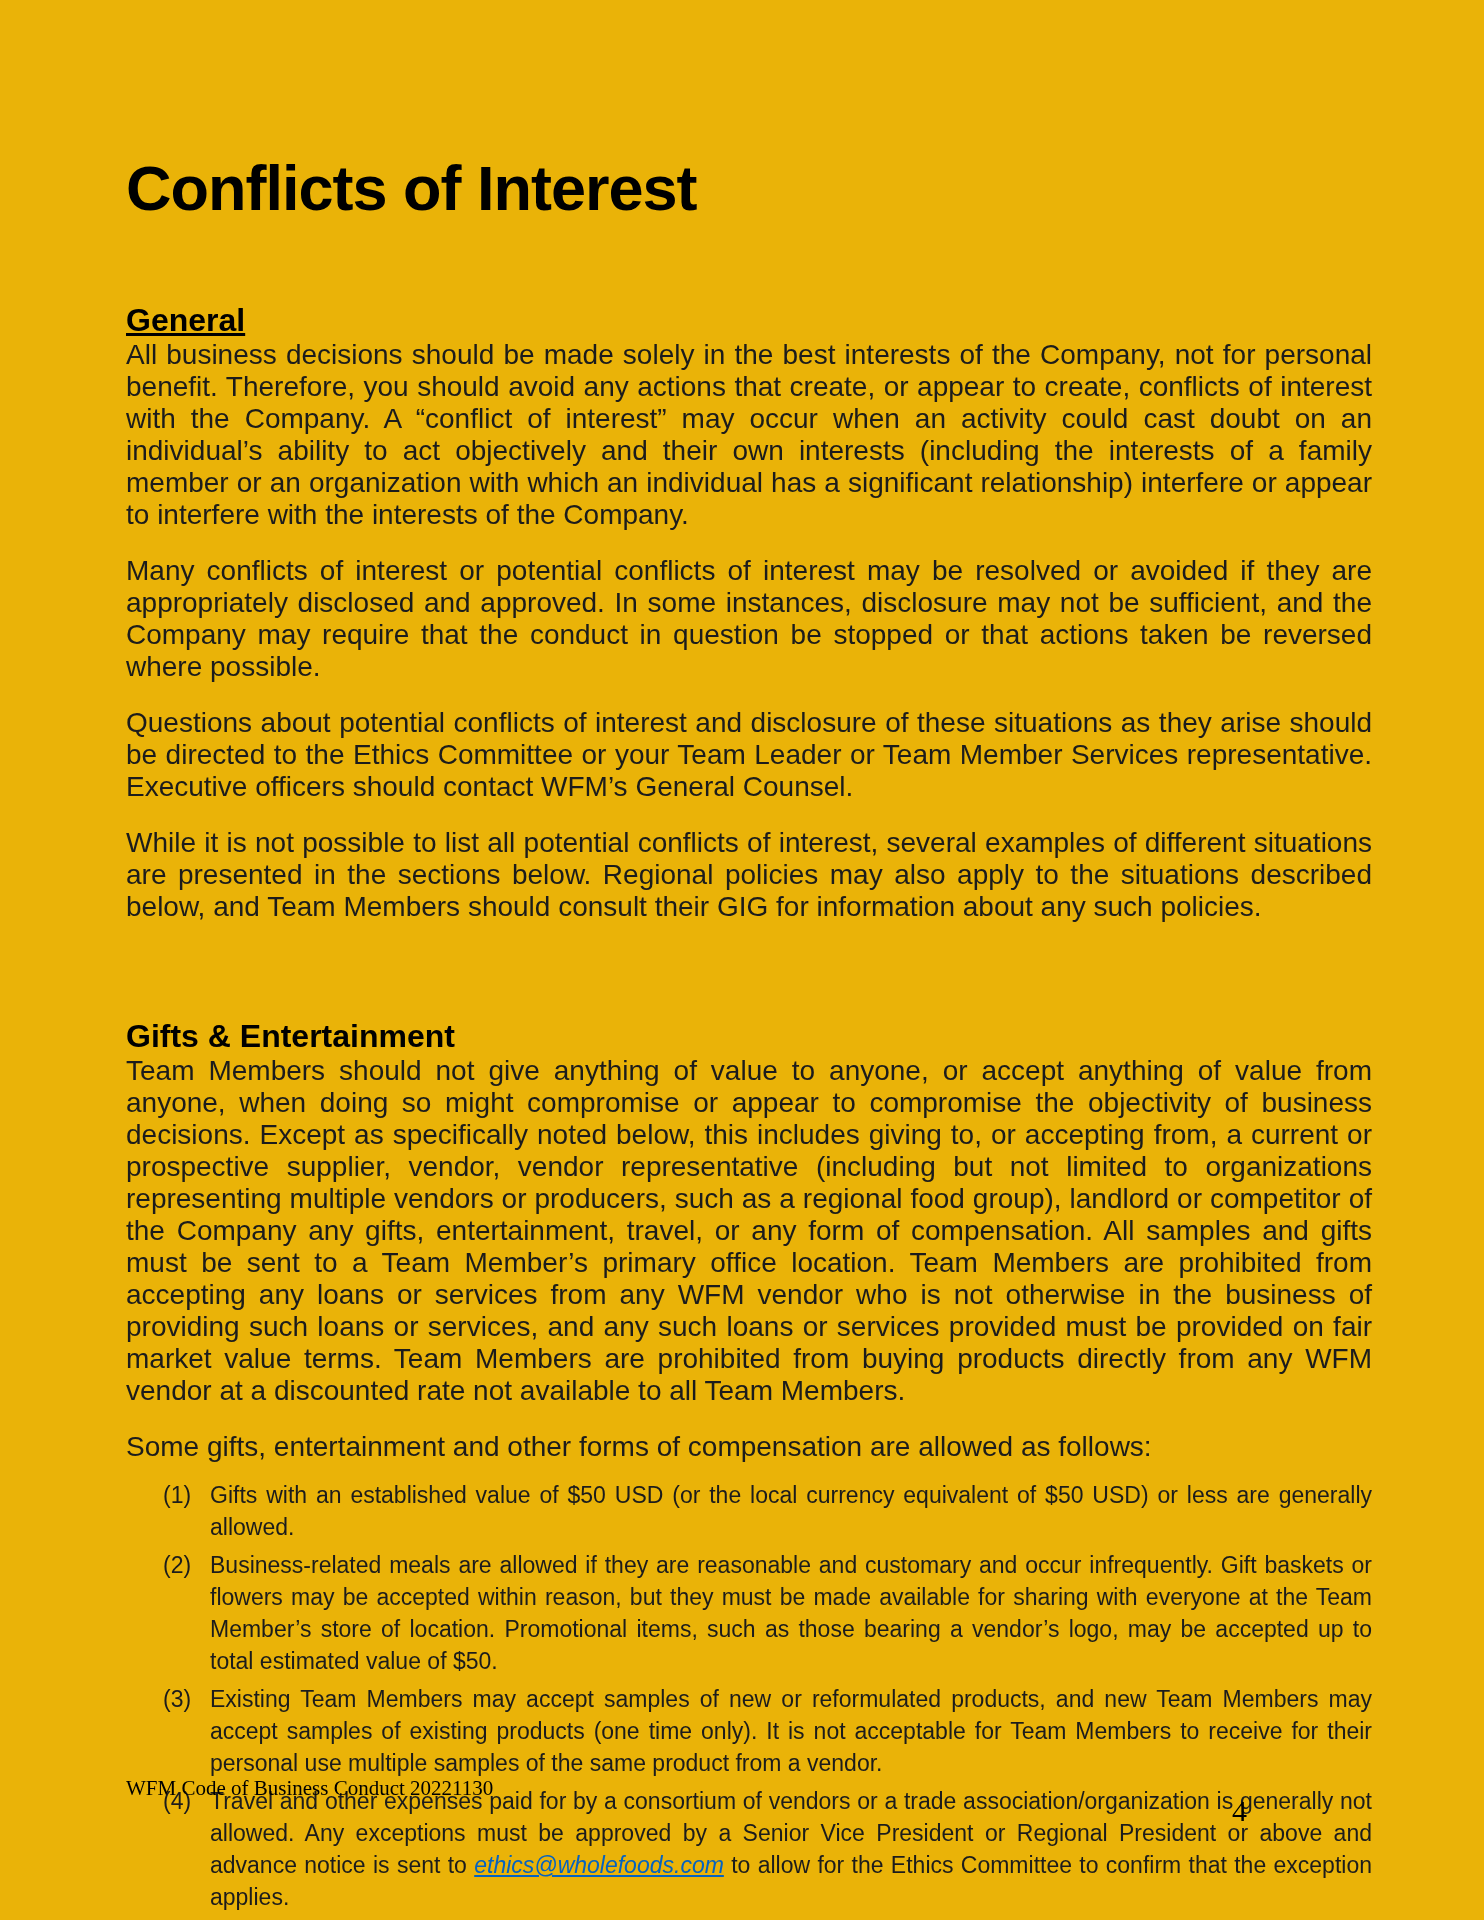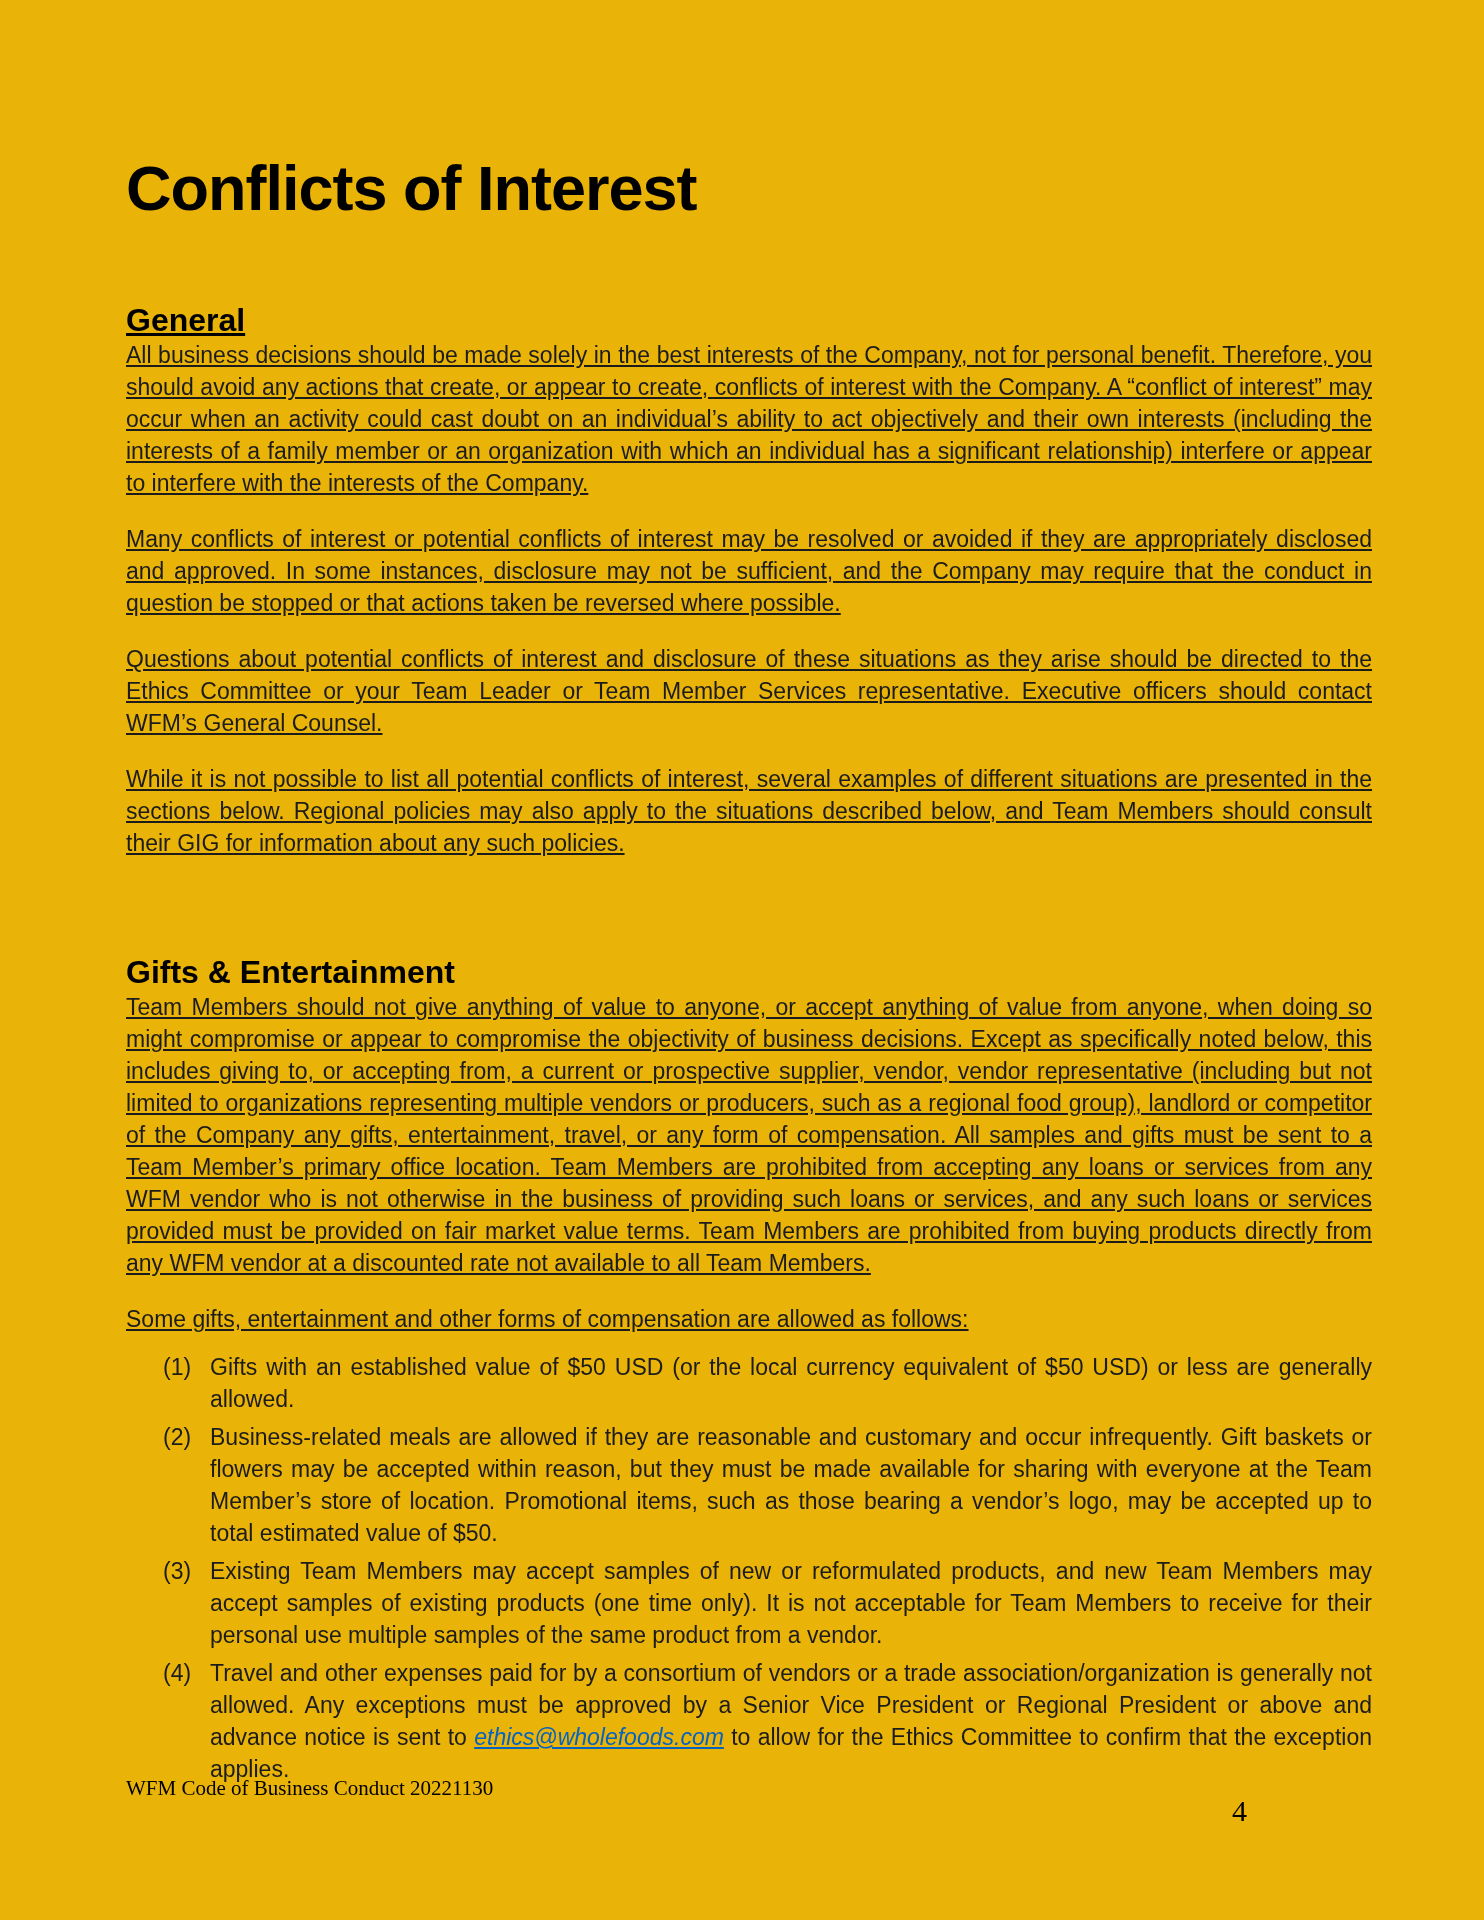--- a/index.html
+++ b/index.html
@@ -29,24 +29,23 @@
     margin:0;
     font-size:32px;
     line-height:38px;
     font-weight:bold;
     color:#000000;
   }
   .heading-general { margin-top:78px;text-decoration:underline; }
   .heading-gifts   { margin-top:94px; }
   p.body-par {
     margin:0 0 24px 0;
-    font-size:23px;
+    font-size:28px;
     line-height:32px;
     text-align:justify;
-    text-decoration:underline;
   }
   p.list-intro { margin-bottom:16px; }
   .num-list { margin:0; }
   .list-item {
     display:flex;
     font-size:23px;
     line-height:32px;
     margin:0 0 6px 0;
   }
   .list-item .num {

